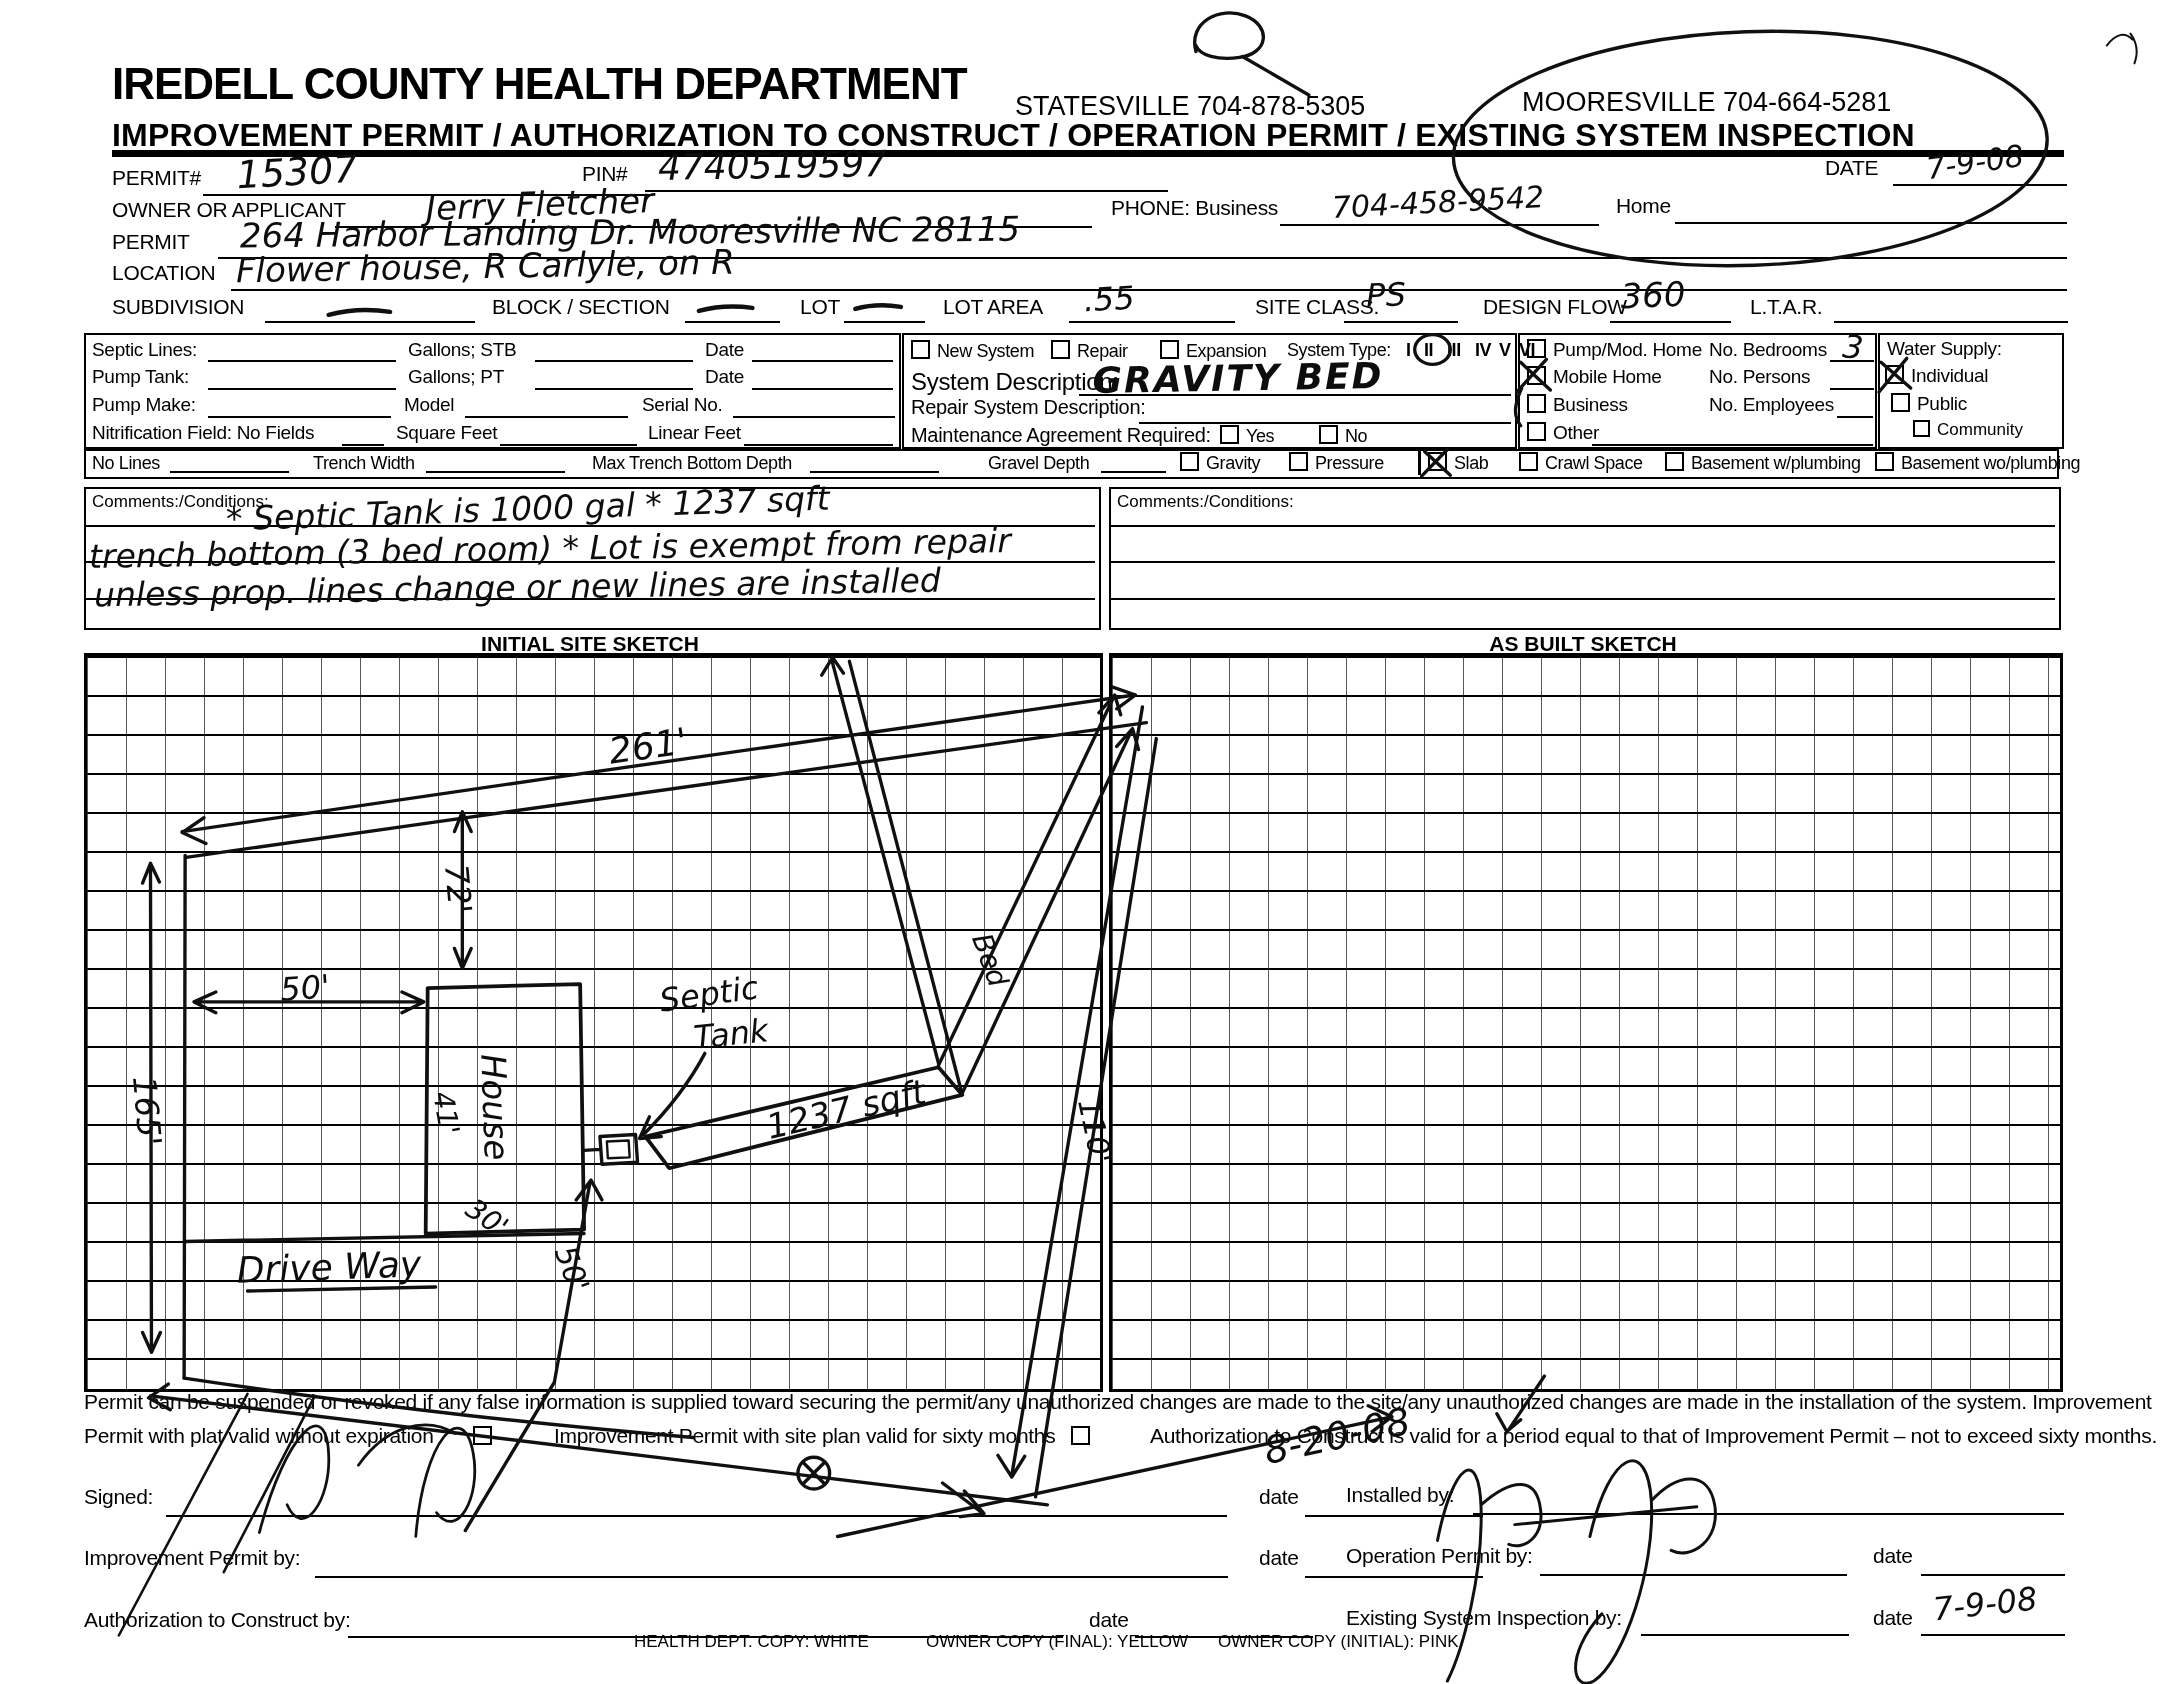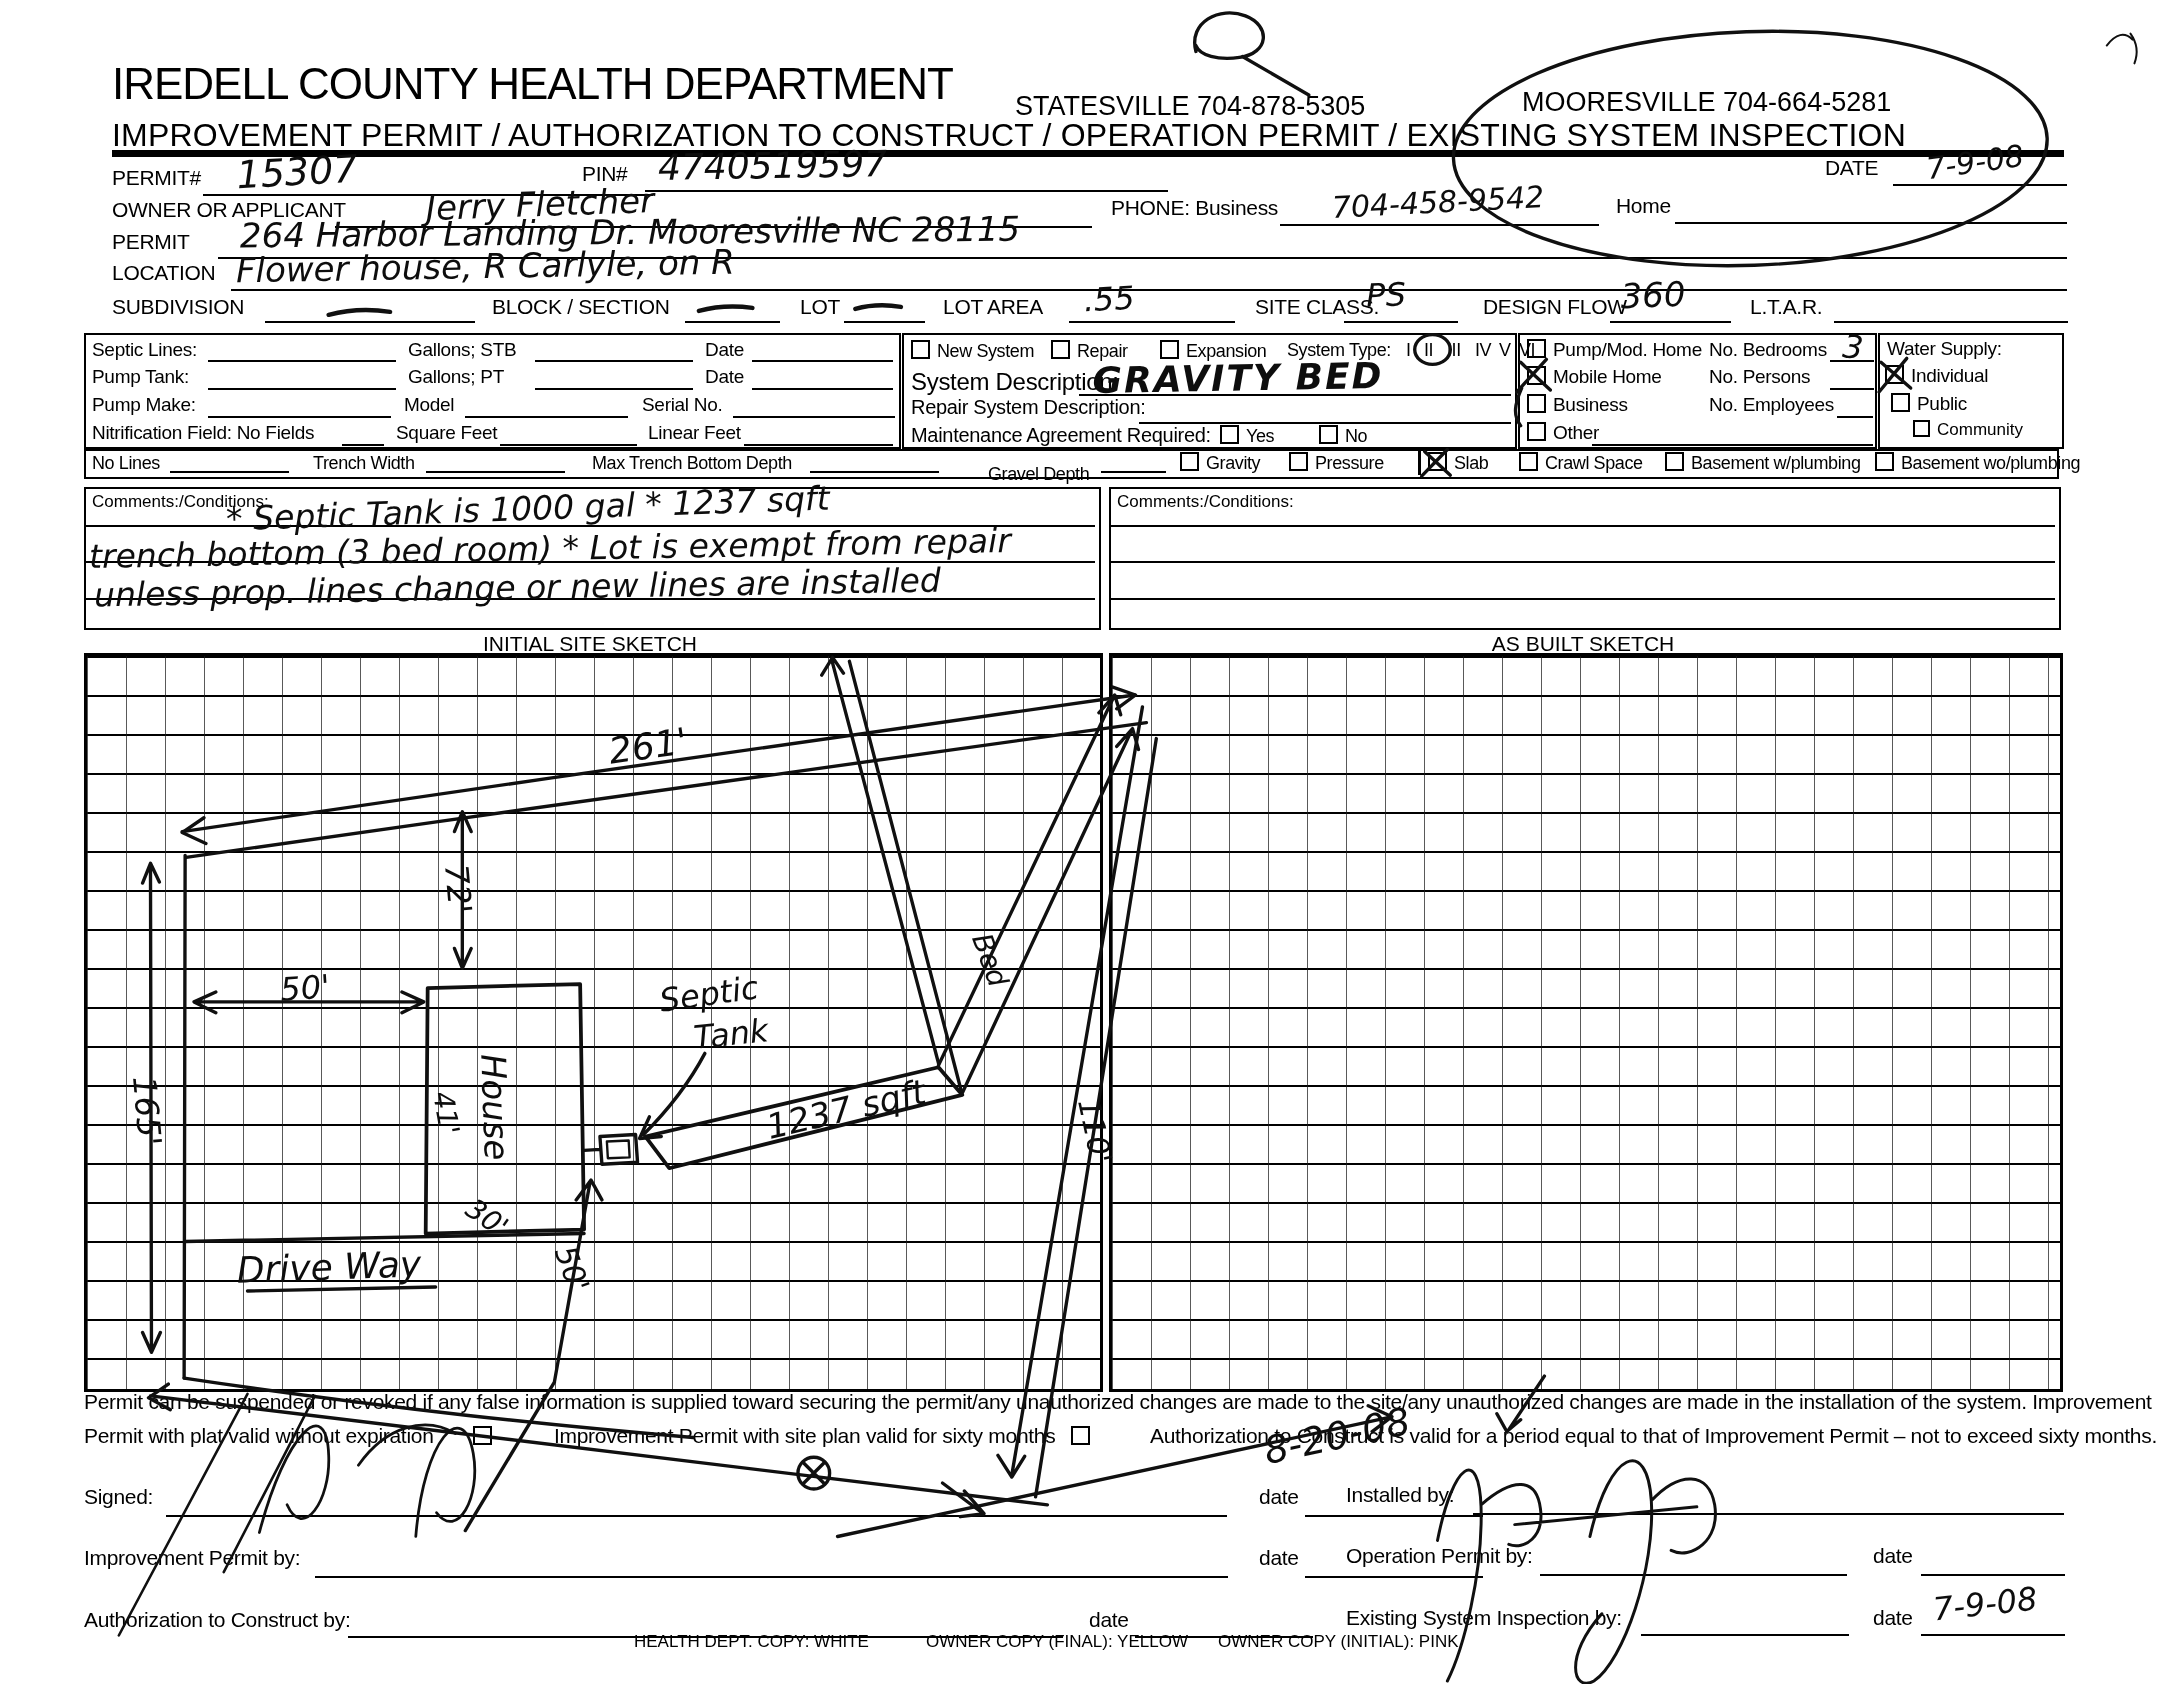--- a/index.html
+++ b/index.html
@@ -2,21 +2,21 @@
 <html><head>
 <meta charset="utf-8">
 <style>
   html,body{margin:0;padding:0;background:#e8e8e8}
   .page{position:relative;width:2178px;height:1684px;background:#fff;color:#000;
         font-family:"Liberation Sans",sans-serif;overflow:hidden}
   .a{position:absolute;white-space:nowrap}
   .lb{font-size:21px;letter-spacing:-0.3px}
   .sm{font-size:19px;letter-spacing:-0.3px}
   .xs{font-size:18px;letter-spacing:-0.4px}
-  .b{font-weight:normal}
+  .b{font-weight:bold}
   .ln{position:absolute;background:#000;height:2.3px}
   .bx{position:absolute;border:2.5px solid #000}
   .cb{display:inline-block;width:15px;height:15px;border:2.2px solid #000;vertical-align:-2px;margin-right:7px}
   .cl{position:absolute;background:#000;height:2px}
   .hw{position:absolute;font-family:"DejaVu Sans",sans-serif;font-style:italic;color:#0d0d0d;white-space:nowrap}
   .hwc{transform:translate(-50%,-50%)}
   .ctr{transform:translateX(-50%)}
   .grid{position:absolute;border:3px solid #000;
         background-image:linear-gradient(to right,rgba(25,25,25,.72) 1.4px,transparent 1.4px),
                          linear-gradient(to bottom,#000 2.2px,transparent 2.2px);
@@ -116,21 +116,21 @@
   <div class="ln" style="left:500px;top:444px;width:137px"></div>
   <div class="a sm" style="left:648px;top:422px">Linear Feet</div>
   <div class="ln" style="left:744px;top:444px;width:149px"></div>
 
   <div class="a xs" style="left:92px;top:453px">No Lines</div>
   <div class="ln" style="left:170px;top:471px;width:119px"></div>
   <div class="a xs" style="left:313px;top:453px">Trench Width</div>
   <div class="ln" style="left:426px;top:471px;width:139px"></div>
   <div class="a xs" style="left:592px;top:453px">Max Trench Bottom Depth</div>
   <div class="ln" style="left:810px;top:471px;width:129px"></div>
-  <div class="a xs" style="left:988px;top:464px">Gravel Depth</div>
+  <div class="a xs" style="left:988px;top:453px">Gravel Depth</div>
   <div class="ln" style="left:1101px;top:471px;width:65px"></div>
   <div class="a xs" style="left:1180px;top:452px"><span class="cb"></span><span>Gravity</span></div>
   <div class="a xs" style="left:1289px;top:452px"><span class="cb"></span><span>Pressure</span></div>
   <div class="a xs" style="left:1428px;top:452px"><span class="cb"></span><span>Slab</span></div>
   <div class="a xs" style="left:1519px;top:452px"><span class="cb"></span><span>Crawl Space</span></div>
   <div class="a xs" style="left:1665px;top:452px"><span class="cb"></span><span>Basement w/plumbing</span></div>
   <div class="a xs" style="left:1875px;top:452px"><span class="cb"></span><span>Basement wo/plumbing</span></div>
 
   <div class="a xs" style="left:911px;top:340px"><span class="cb"></span><span>New System</span></div>
   <div class="a xs" style="left:1051px;top:340px"><span class="cb"></span><span>Repair</span></div>

